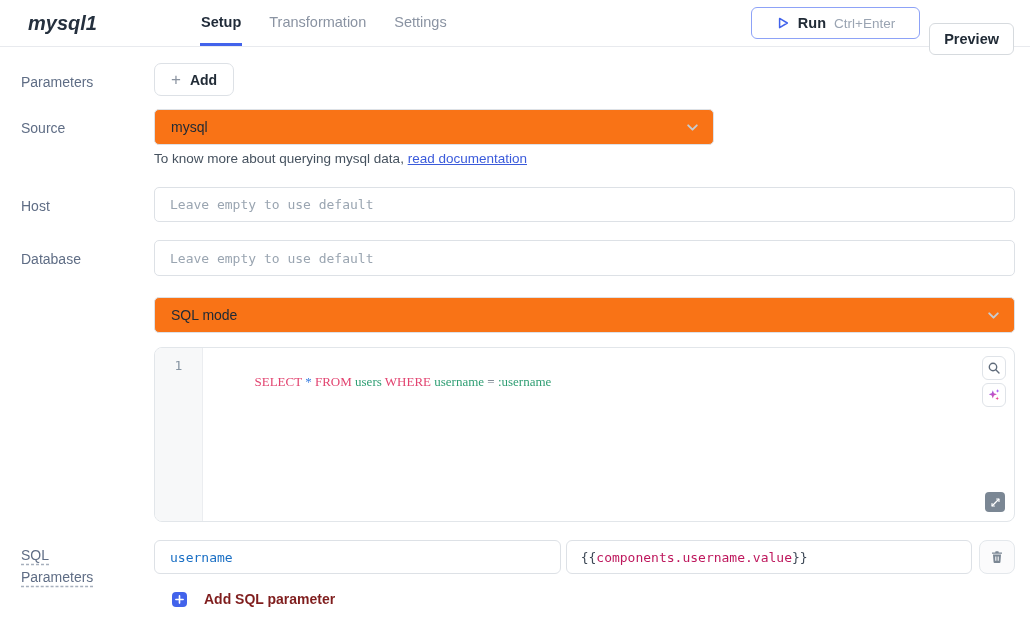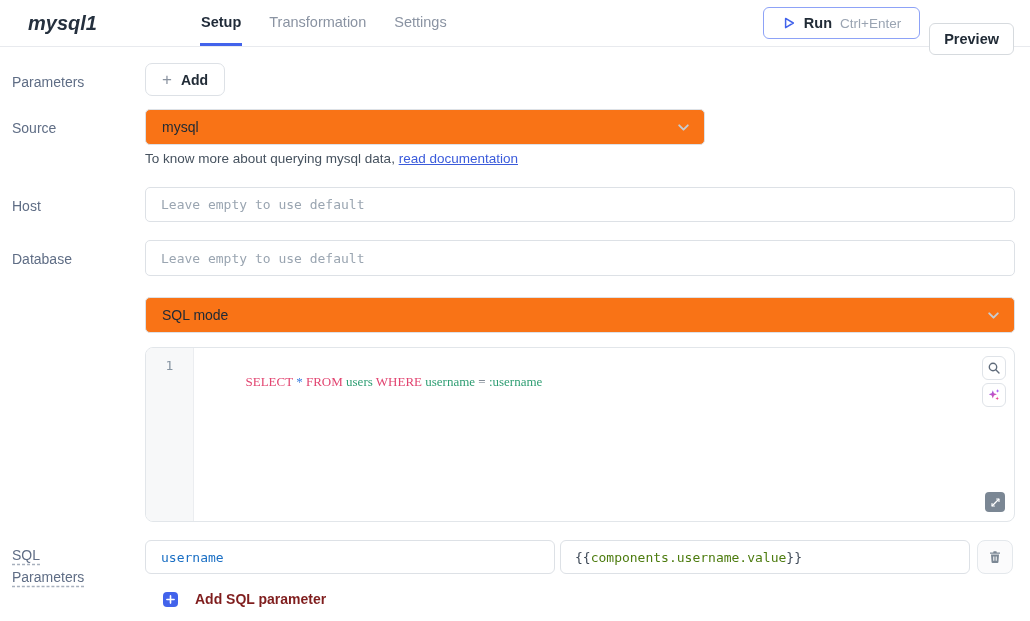--- a/index.html
+++ b/index.html
@@ -7,27 +7,27 @@
   body { width:1030px; height:621px; font-family:"Liberation Sans", sans-serif; color:#1f2a38; overflow:hidden; }
 
   
   .header { height:47px; display:flex; align-items:stretch; border-bottom:1px solid #e8eaee; padding:0 16px 0 28px; }
   .query-title { display:flex; align-items:center; width:172px; font-size:20px; font-weight:600; color:#25303e;font-style:italic; }
   .tabs { display:flex; gap:26px; }
   .tab { display:flex; align-items:center; font-size:14.5px; color:#8a93a2; border-bottom:3px solid transparent; padding:8px 1px; cursor:pointer; }
   .tab.active { color:#1f2a38; font-weight:600; border-bottom-color:#4263eb; }
   .header-actions { margin-left:auto; display:flex; align-items:center; gap:9px; }
   .btn { display:inline-flex; align-items:center; justify-content:center; height:32px; background:#fff; border-radius:6px; cursor:pointer; font-family:inherit; }
-  .btn-run { gap:8px; padding:0 18px; border:1.4px solid #8da2f7; }
+  .btn-run { gap:8px; padding:0 24px; border:1.4px solid #8da2f7; }
   .btn-run .run-label { font-size:14.5px; font-weight:600; color:#212b36; }
   .btn-run .shortcut { font-size:13.5px; color:#9aa4b2; }
   .btn-preview { padding:0 14px; border:1px solid #d6dade; font-size:14.5px; font-weight:600; color:#212b36;margin-top:32px; }
 
   
-  .content { padding-right:15px; }
+  .content { padding-right:15px;padding-left:9px; }
   .form-row { display:flex; }
   .label-col { width:145px; padding:9px 8px 0 12px; font-size:14px; color:#5f6d85; line-height:1.55; }
   .field-col { flex:1; min-width:0; }
   .mt16{margin-top:16px} .mt13{margin-top:13px} .mt21{margin-top:21px}
   .mt18{margin-top:18px} .mt14{margin-top:14px}
 
   .btn-add { display:inline-flex; align-items:center; gap:9px; height:33px; padding:0 16px; border:1px solid #dde1e6; border-radius:7px; background:#fff; font-size:14px; font-weight:600; color:#212b36; cursor:pointer; font-family:inherit; }
   .plus-gray { color:#8a93a0; font-size:17px; font-weight:400; line-height:1; }
 
   .select-box { display:flex; align-items:center; justify-content:space-between; height:36px; width:100%; border:1px solid #dde1e6; border-radius:5px; padding:0 13px 0 16px; background:#f97316; font-size:14px; color:#212b36; cursor:pointer; }
@@ -54,21 +54,21 @@
   .icon-btn { width:24px; height:24px; border:1px solid #dfe3e8; border-radius:6px; background:#fff; display:flex; align-items:center; justify-content:center; cursor:pointer; padding:0; }
   .expand-btn { position:absolute; bottom:9px; right:9px; width:20px; height:20px; border:none; border-radius:4px; background:#7b8794; display:flex; align-items:center; justify-content:center; cursor:pointer; padding:0; }
 
   
   .label-dashed { display:inline; text-decoration:underline; text-decoration-style:dashed; text-decoration-color:#a7b0bd; text-underline-offset:4px; }
   .sqlparams-label { width:86px; display:inline-block; }
   .param-fields { display:flex; align-items:center; }
   .param-key { width:410px; height:34px; border:1px solid #dde1e6; border-radius:6px; padding:0 15px; font-family:"DejaVu Sans Mono", monospace; font-size:13px; color:#1a6fc4; background:#fff; }
   .param-value { width:410px; height:34px; margin-left:5px; border:1px solid #dde1e6; border-radius:6px; padding:0 14px; font-family:"DejaVu Sans Mono", monospace; font-size:13px; background:#fff; display:flex; align-items:center; white-space:pre; cursor:text; }
   .brace { color:#3d4856; }
-  .binding { color:#4d7c0f;text-align:center; }
+  .binding { color:#be185d;text-align:center; }
   .btn-trash { width:36px; height:34px; margin-left:7px; border:1px solid #e4e8ec; border-radius:8px; background:#fbfbfc; display:flex; align-items:center; justify-content:center; cursor:pointer; padding:0; }
 
   .add-param-row { margin-top:17px; padding-left:18px; display:flex; align-items:center; gap:17px; }
   .plus-square { width:15px; height:15px; border-radius:4px; background:#4263eb; display:flex; align-items:center; justify-content:center; cursor:pointer; }
   .add-param-label { font-size:14px; font-weight:600; color:#7f1d1d; cursor:pointer; }
 </style>
 </head>
 <body>
 
 <div class="header">

